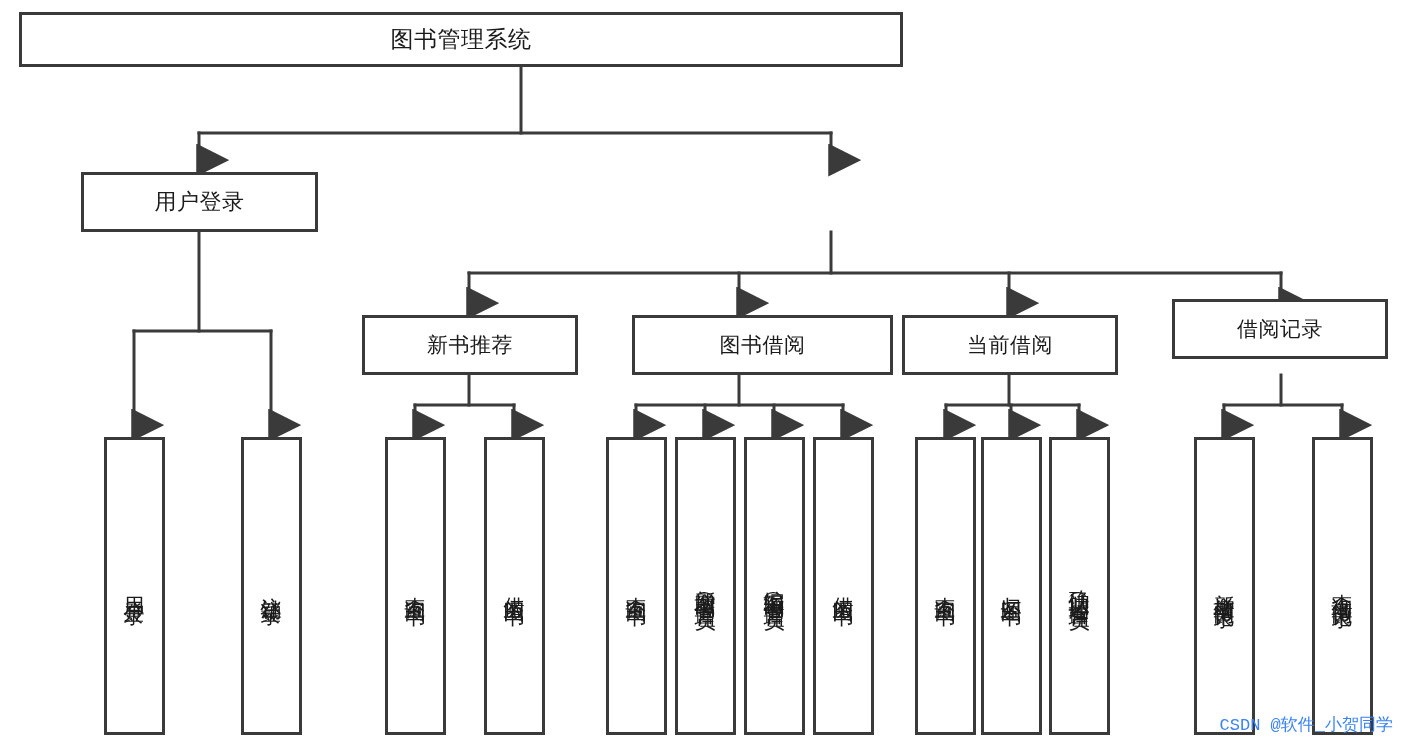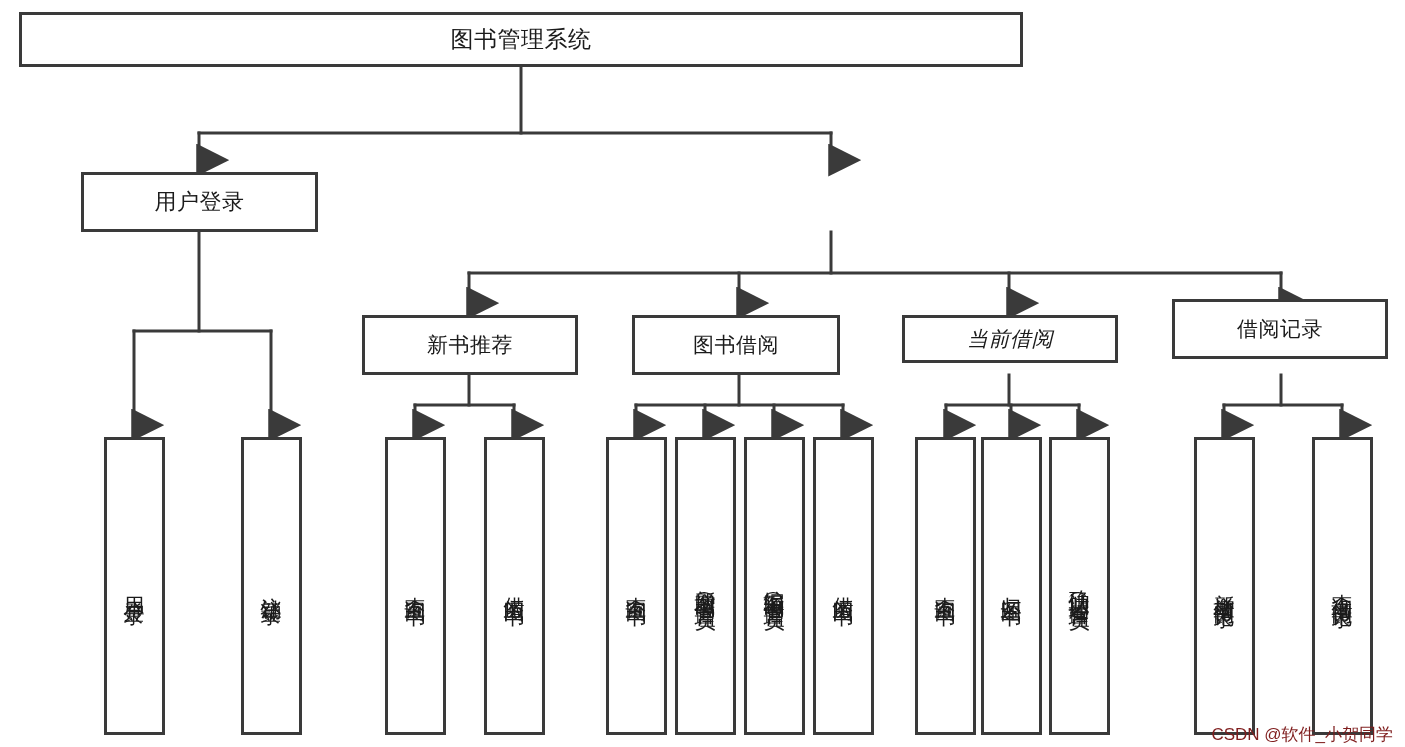--- a/index.html
+++ b/index.html
@@ -65,24 +65,24 @@
     writing-mode: vertical-rl;
     text-orientation: upright;
     letter-spacing: 3px;
     line-height: 1;
     text-align: center;
     white-space: nowrap;
   }
   .watermark {
     position: absolute;
     right: 12px;
-    bottom: 1px;
-    font-family: Liberation Sans, sans-serif;
+    bottom: 11px;
+    font-family: Liberation Mono, monospace;
     font-size: 17px;
-    color: #7f1d1d;
+    color: #3b82f6;
     white-space: nowrap;
     user-select: none;
   }
 </style>
 </head>
 <body>
 
 <div id="diagram-root">
 
   <svg class="diagram-canvas" viewBox="0 0 1405 747" xmlns="http://www.w3.org/2000/svg">
@@ -128,38 +128,38 @@
       <path d="M 1011 405 L 1011 425" marker-end="url(#arrow)"></path>
       <path d="M 1079 405 L 1079 425" marker-end="url(#arrow)"></path>
 
       <path d="M 1281 375 L 1281 405"></path>
       <path d="M 1224 405 L 1342 405"></path>
       <path d="M 1224 405 L 1224 425" marker-end="url(#arrow)"></path>
       <path d="M 1342 405 L 1342 425" marker-end="url(#arrow)"></path>
     </g>
   </svg>
 
-  <div class="node-box level0" style="left:19px; top:12px; width:1004px; height:55px;">
+  <div class="node-box level0" style="left:19px; top:12px; width:884px; height:55px;">
     <span class="node-label">图书管理系统</span>
   </div>
 
   <div class="node-box level1" style="left:81px; top:172px; width:237px; height:60px;">
     <span class="node-label">用户登录</span>
   </div>
 
 
   <div class="node-box level2" style="left:362px; top:315px; width:216px; height:60px;">
     <span class="node-label">新书推荐</span>
   </div>
 
-  <div class="node-box level2" style="left:632px; top:315px; width:208px; height:60px;">
+  <div class="node-box level2" style="left:632px; top:315px; width:261px; height:60px;">
     <span class="node-label">图书借阅</span>
   </div>
 
-  <div class="node-box level2" style="left:902px; top:315px; width:216px; height:48px;font-style:italic;">
+  <div class="node-box level2" style="left:902px; top:315px; width:216px; height:60px;">
     <span class="node-label">当前借阅</span>
   </div>
 
   <div class="node-box level2" style="left:1172px; top:299px; width:216px; height:60px;">
     <span class="node-label">借阅记录</span>
   </div>
 
   <div class="leaf-box" style="left:104px; top:437px; width:61px; height:298px;">
     <span class="leaf-label">用户登录</span>
   </div>

